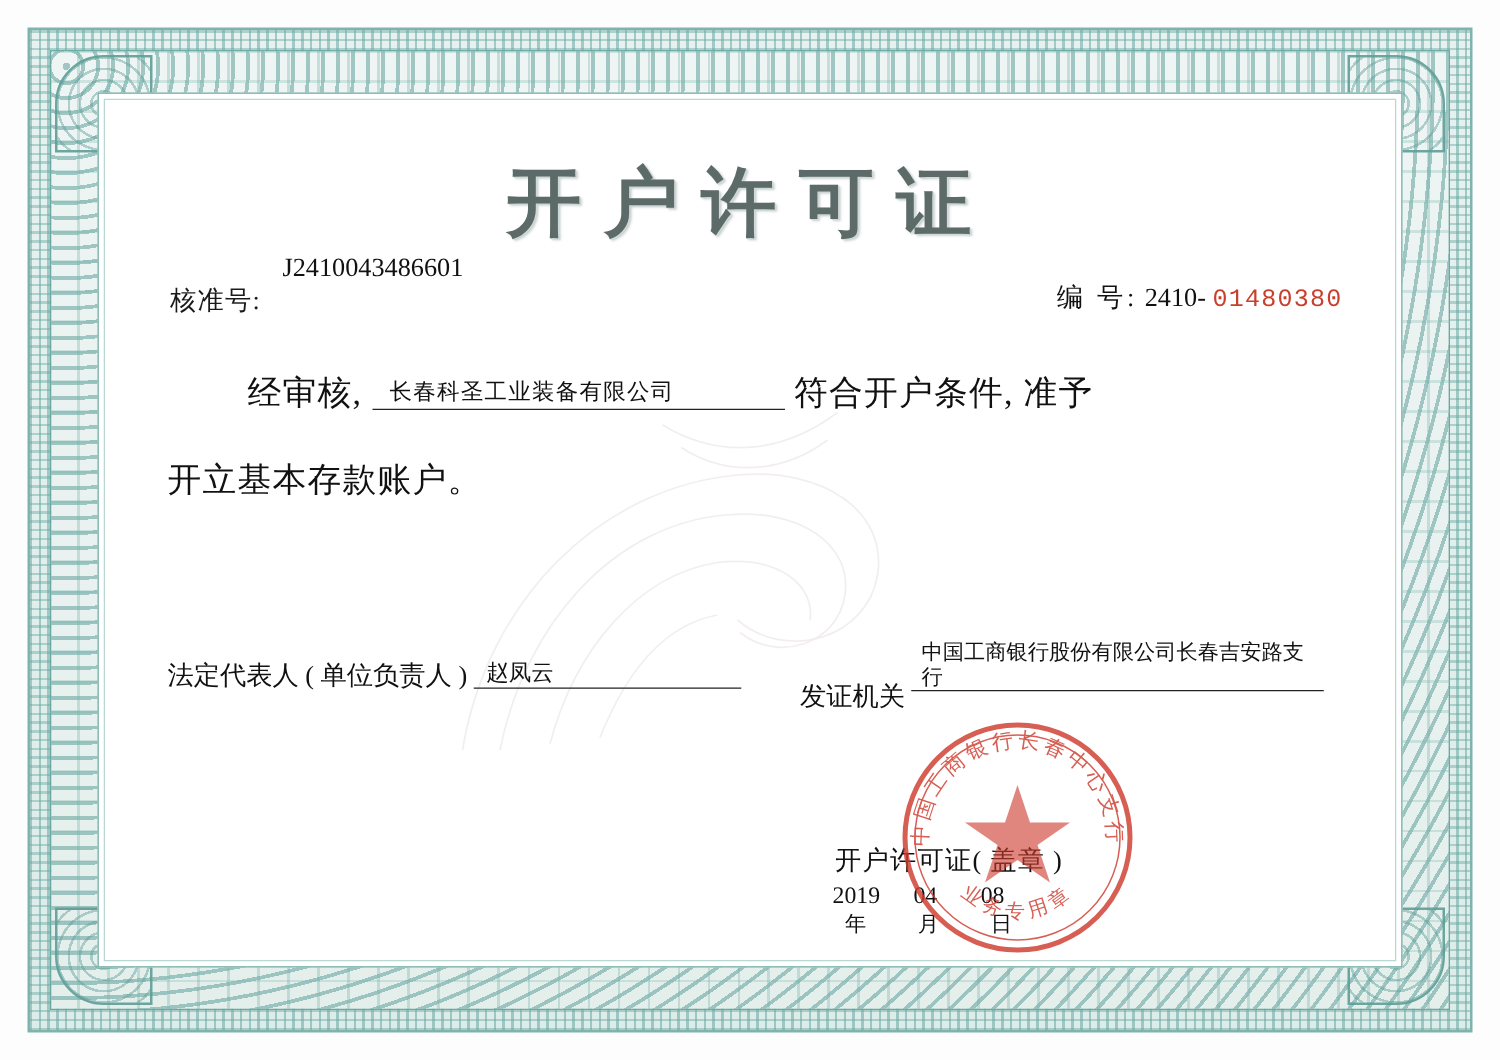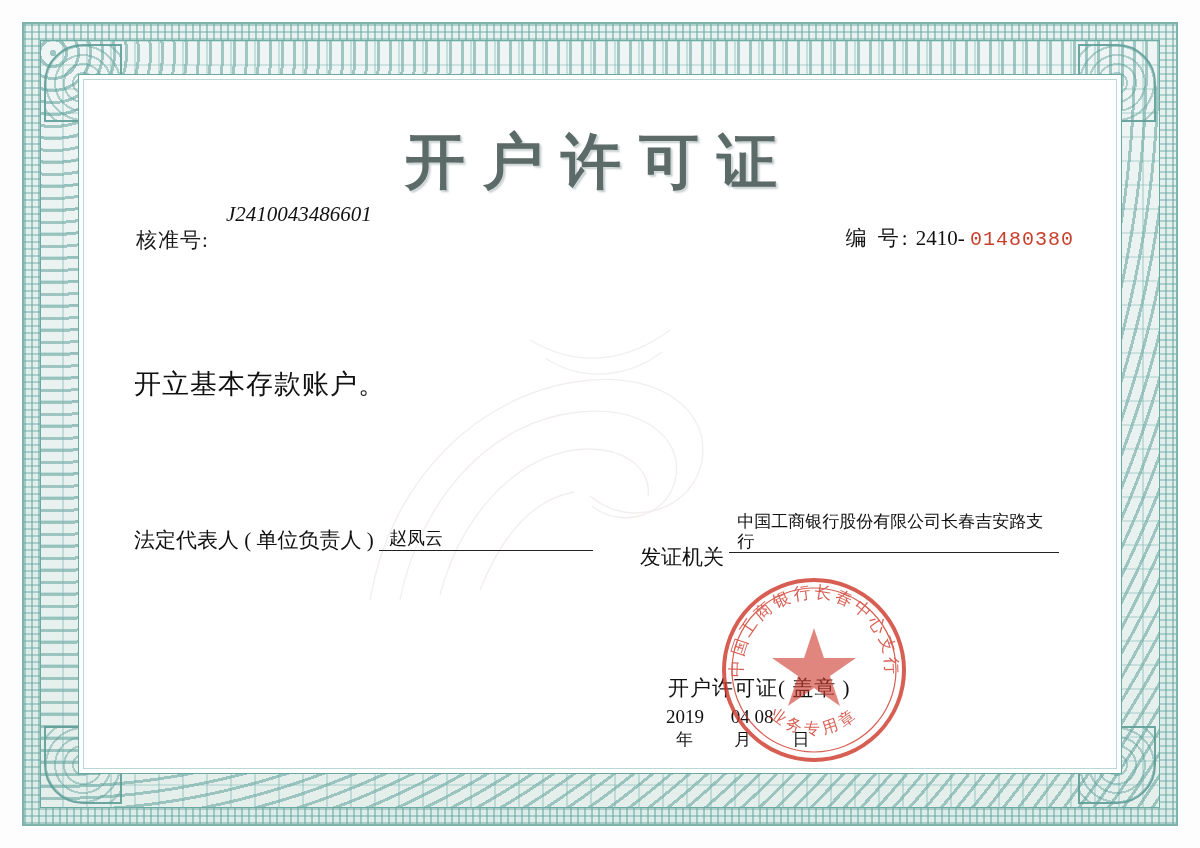--- a/index.html
+++ b/index.html
@@ -113,21 +113,20 @@
     color: #1a1a1a;
   }
   .row-approval .label { letter-spacing: 1px; }
   .approval-no {
     position: absolute;
     left: 148px;
     top: 128px;
     font-size: 21px;
     color: #111;
     font-family: "Liberation Serif", serif;
-    font-style: italic;
   }
 
   .row-serial {
     position: absolute;
     right: 48px;
     top: 150px;
     font-size: 21px;
     color: #111;
     white-space: nowrap;
   }
@@ -238,21 +237,21 @@
   }
   .date-row {
     position: absolute;
     left: 588px;
     top: 632px;
     font-size: 19px;
     color: #111;
     white-space: nowrap;
   }
   .date-row .y { margin-right: 22px; }
-  .date-row .m { }
+  .date-row .m { margin-right: 30px; }
   .date-units {
     position: absolute;
     left: 598px;
     top: 654px;
     font-size: 17px;
     color: #111;
     white-space: nowrap;
   }
   .date-units span { display: inline-block; }
   .date-units .u1 { width: 54px; }
@@ -302,20 +301,25 @@
       <span class="label">核准号:</span>
     </div>
     <div class="approval-no">J2410043486601</div>
 
     <div class="row-serial">
       <span class="serial-label">编 号:</span>
       <span>2410-</span>
       <span class="serial-red">01480380</span>
     </div>
 
+    <div class="para1">
+      <span>经审核,</span>
+      <span class="fill-company">长春科圣工业装备有限公司</span>
+      <span>符合开户条件,  准予</span>
+    </div>
 
     <div class="para2">开立基本存款账户。</div>
 
     <div class="field-rep">
       <span>法定代表人 ( 单位负责人 )</span>
       <span class="fill">赵凤云</span>
     </div>
 
     <div class="field-bank">
       <span>发证机关</span>

